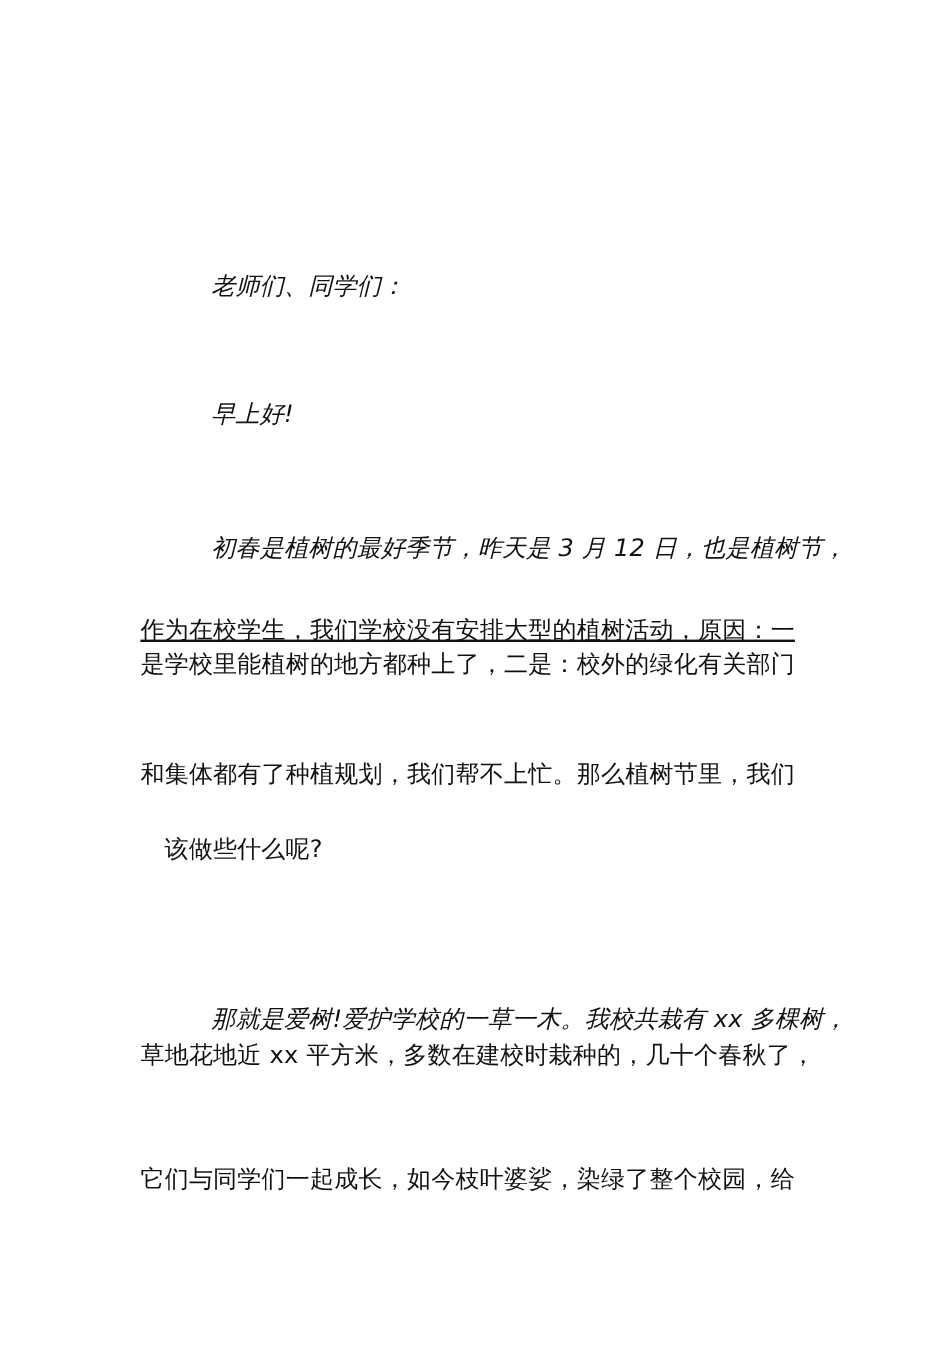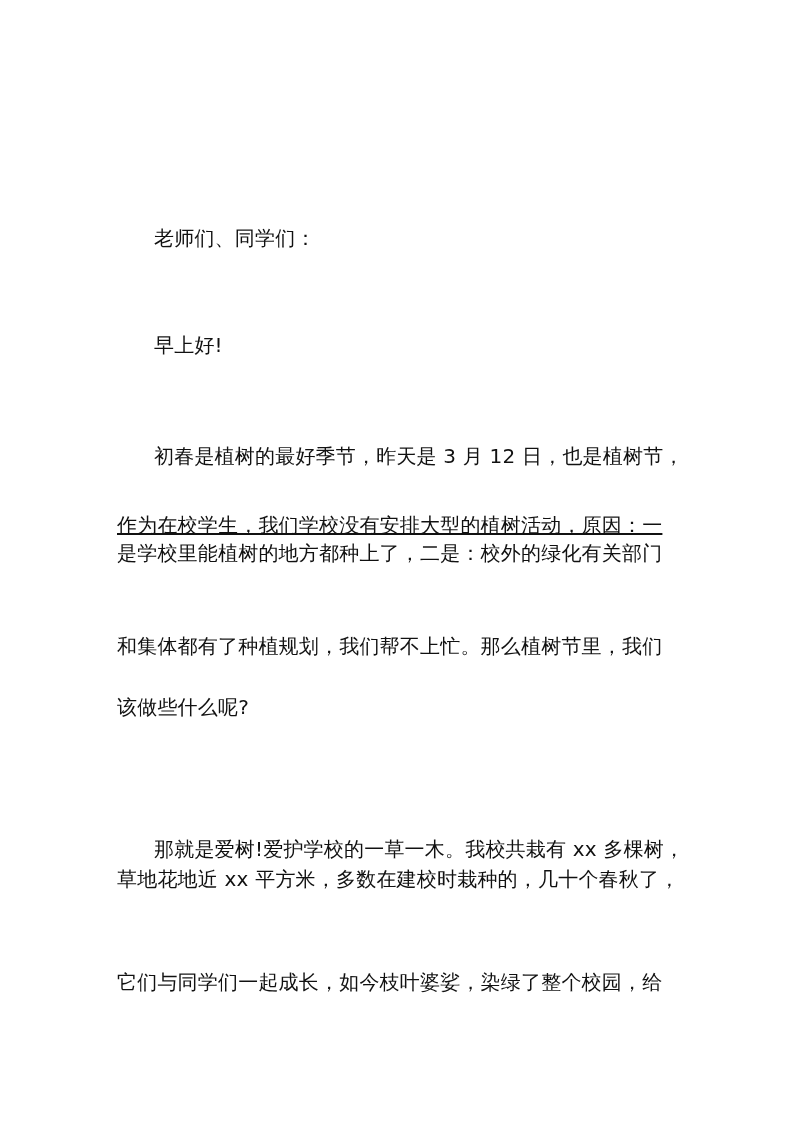--- a/index.html
+++ b/index.html
@@ -8,35 +8,35 @@
   .line {
     position: absolute;
     left: 117px;
     white-space: nowrap;
     font-family: "DejaVu Sans", sans-serif;
     font-size: 20px;
     line-height: 26px;
     color: #111111;
     letter-spacing: 0.2px;
   }
-  .indent { left: 154px; }
+  .indent { left: 176px; font-style: italic; }
 </style>
 </head>
 <body>
 
 <div class="page">
   <div class="line indent" style="top:225px;">老师们、同学们：</div>
   <div class="line indent" style="top:332px;">早上好!</div>
 
   <div>
     <div class="line indent" style="top:443px;">初春是植树的最好季节，昨天是 3 月 12 日，也是植树节，</div>
     <div class="line" style="top:512px;text-decoration:underline;">作为在校学生，我们学校没有安排大型的植树活动，原因：一</div>
     <div class="line" style="top:540px;">是学校里能植树的地方都种上了，二是：校外的绿化有关部门</div>
     <div class="line" style="top:633px;font-family:Liberation Serif, serif;">和集体都有了种植规划，我们帮不上忙。那么植树节里，我们</div>
-    <div class="line" style="top:694px;">该做些什么呢?</div>
+    <div class="line" style="top:694px;margin-left:20px;">该做些什么呢?</div>
   </div>
 
   <div>
     <div class="line indent" style="top:805px;margin-top:31px;">那就是爱树!爱护学校的一草一木。我校共栽有 xx 多棵树，</div>
     <div class="line" style="top:866px;">草地花地近 xx 平方米，多数在建校时栽种的，几十个春秋了，</div>
     <div class="line" style="top:928px;margin-top:41px;">它们与同学们一起成长，如今枝叶婆娑，染绿了整个校园，给</div>
   </div>
 </div>
 
 </body></html>

